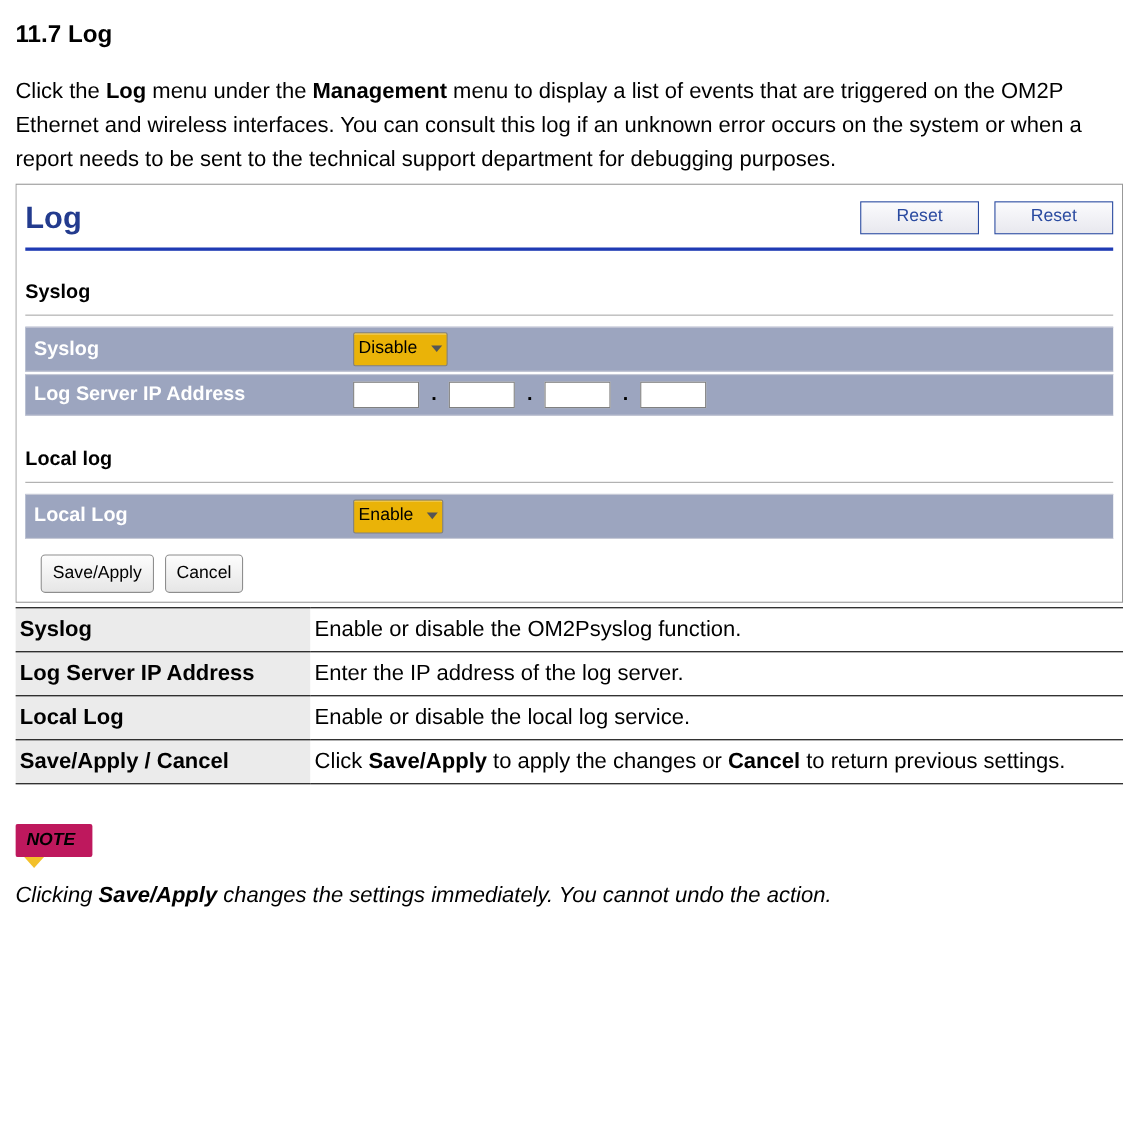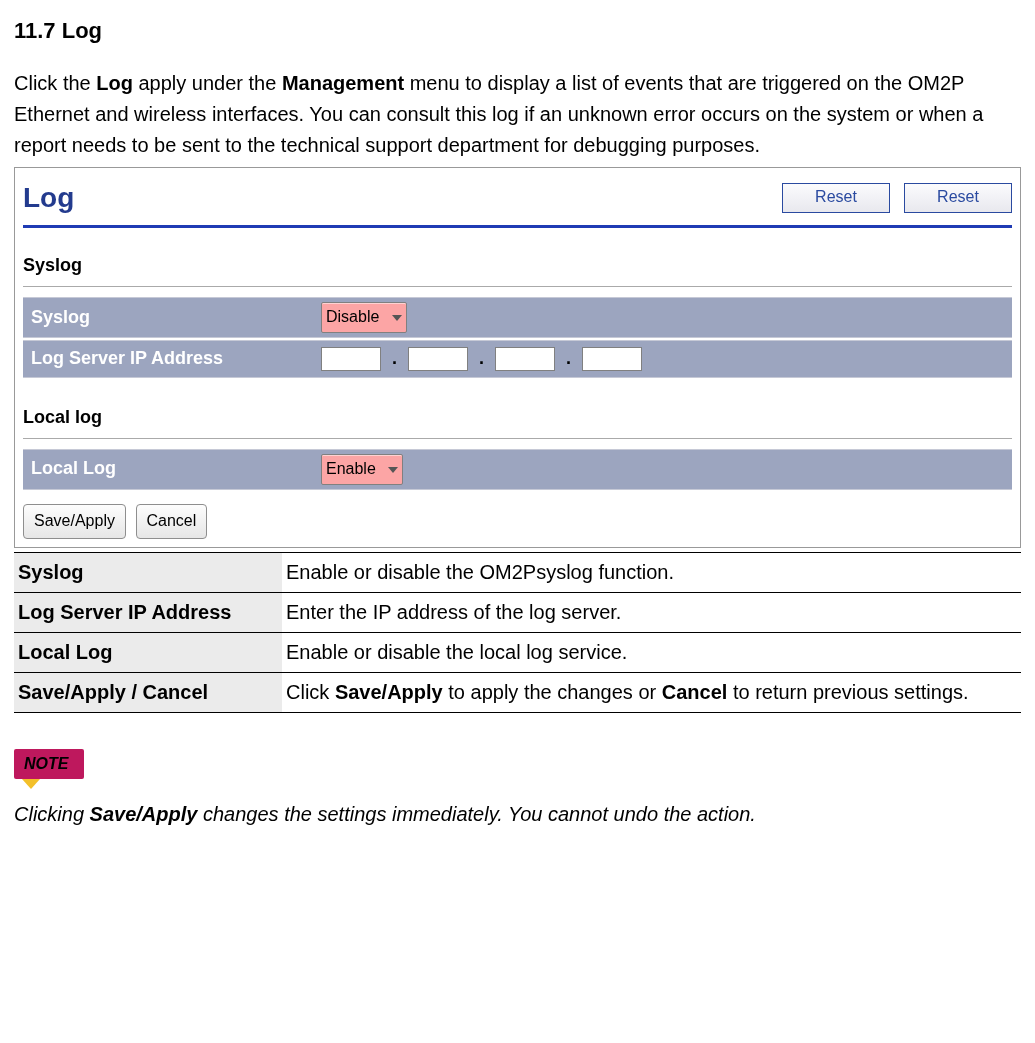--- a/index.html
+++ b/index.html
@@ -80,21 +80,21 @@
   .row .row-label {
     width: 290px;
     flex: 0 0 290px;
   }
   .row .row-ctrl {
     flex: 1;
   }
   .sel {
     display: inline-block;
     border: 1px solid #808080;
-    background: #fca5a5;
+    background: #eab308;
     color: #000;
     font-weight: 400;
     font-size: 16px;
     padding: 2px 4px;
     border-radius: 2px;
     box-shadow: inset 0 1px 0 rgba(255,255,255,.5);
   }
   .sel .caret {
     display:inline-block; width:0;height:0;
     border-left:5px solid transparent;
@@ -103,21 +103,21 @@
     margin-left: 8px; vertical-align: middle;
   }
   .ipbox {
     display:inline-block; width:58px; height:22px;
     background:#fff; border:1px solid #808080; vertical-align: middle;
   }
   .ipdot { color:#000; font-weight:700; margin:0 6px; }
 
   .spacer { height: 24px; }
 
-  .action-row { margin-top: 14px; }
+  .action-row { margin-top: 14px; margin-left: 14px; }
   .btn {
     display:inline-block;
     border:1px solid #8e8e8e;
     border-radius:4px;
     padding:4px 10px;
     font-size:16px;
     color:#000;
     background:linear-gradient(#fdfdfd,#e6e6e6);
     margin-right:4px;
   }
@@ -167,21 +167,21 @@
   }
   .note-text { margin-top: 10px; font-style: italic; }
   .note-text .b { font-weight:700; }
 </style>
 </head>
 <body>
 
 <div class="heading">11.7 Log</div>
 
 <div class="intro">
-  <span>Click the </span><span class="b">Log</span><span> apply under the </span><span class="b">Management</span><span> menu to display a list of events that are triggered on the OM2P Ethernet and wireless interfaces. You can consult this log if an unknown error occurs on the system or when a report needs to be sent to the technical support department for debugging purposes.</span>
+  <span>Click the </span><span class="b">Log</span><span> menu under the </span><span class="b">Management</span><span> menu to display a list of events that are triggered on the OM2P Ethernet and wireless interfaces. You can consult this log if an unknown error occurs on the system or when a report needs to be sent to the technical support department for debugging purposes.</span>
 </div>
 
 <div class="panel">
   <div class="panel-header">
     <div class="panel-title">Log</div>
     <div class="hdr-btn">Reset</div>
     <div class="hdr-btn">Reset</div>
   </div>
 
   <div class="section-label">Syslog</div>

